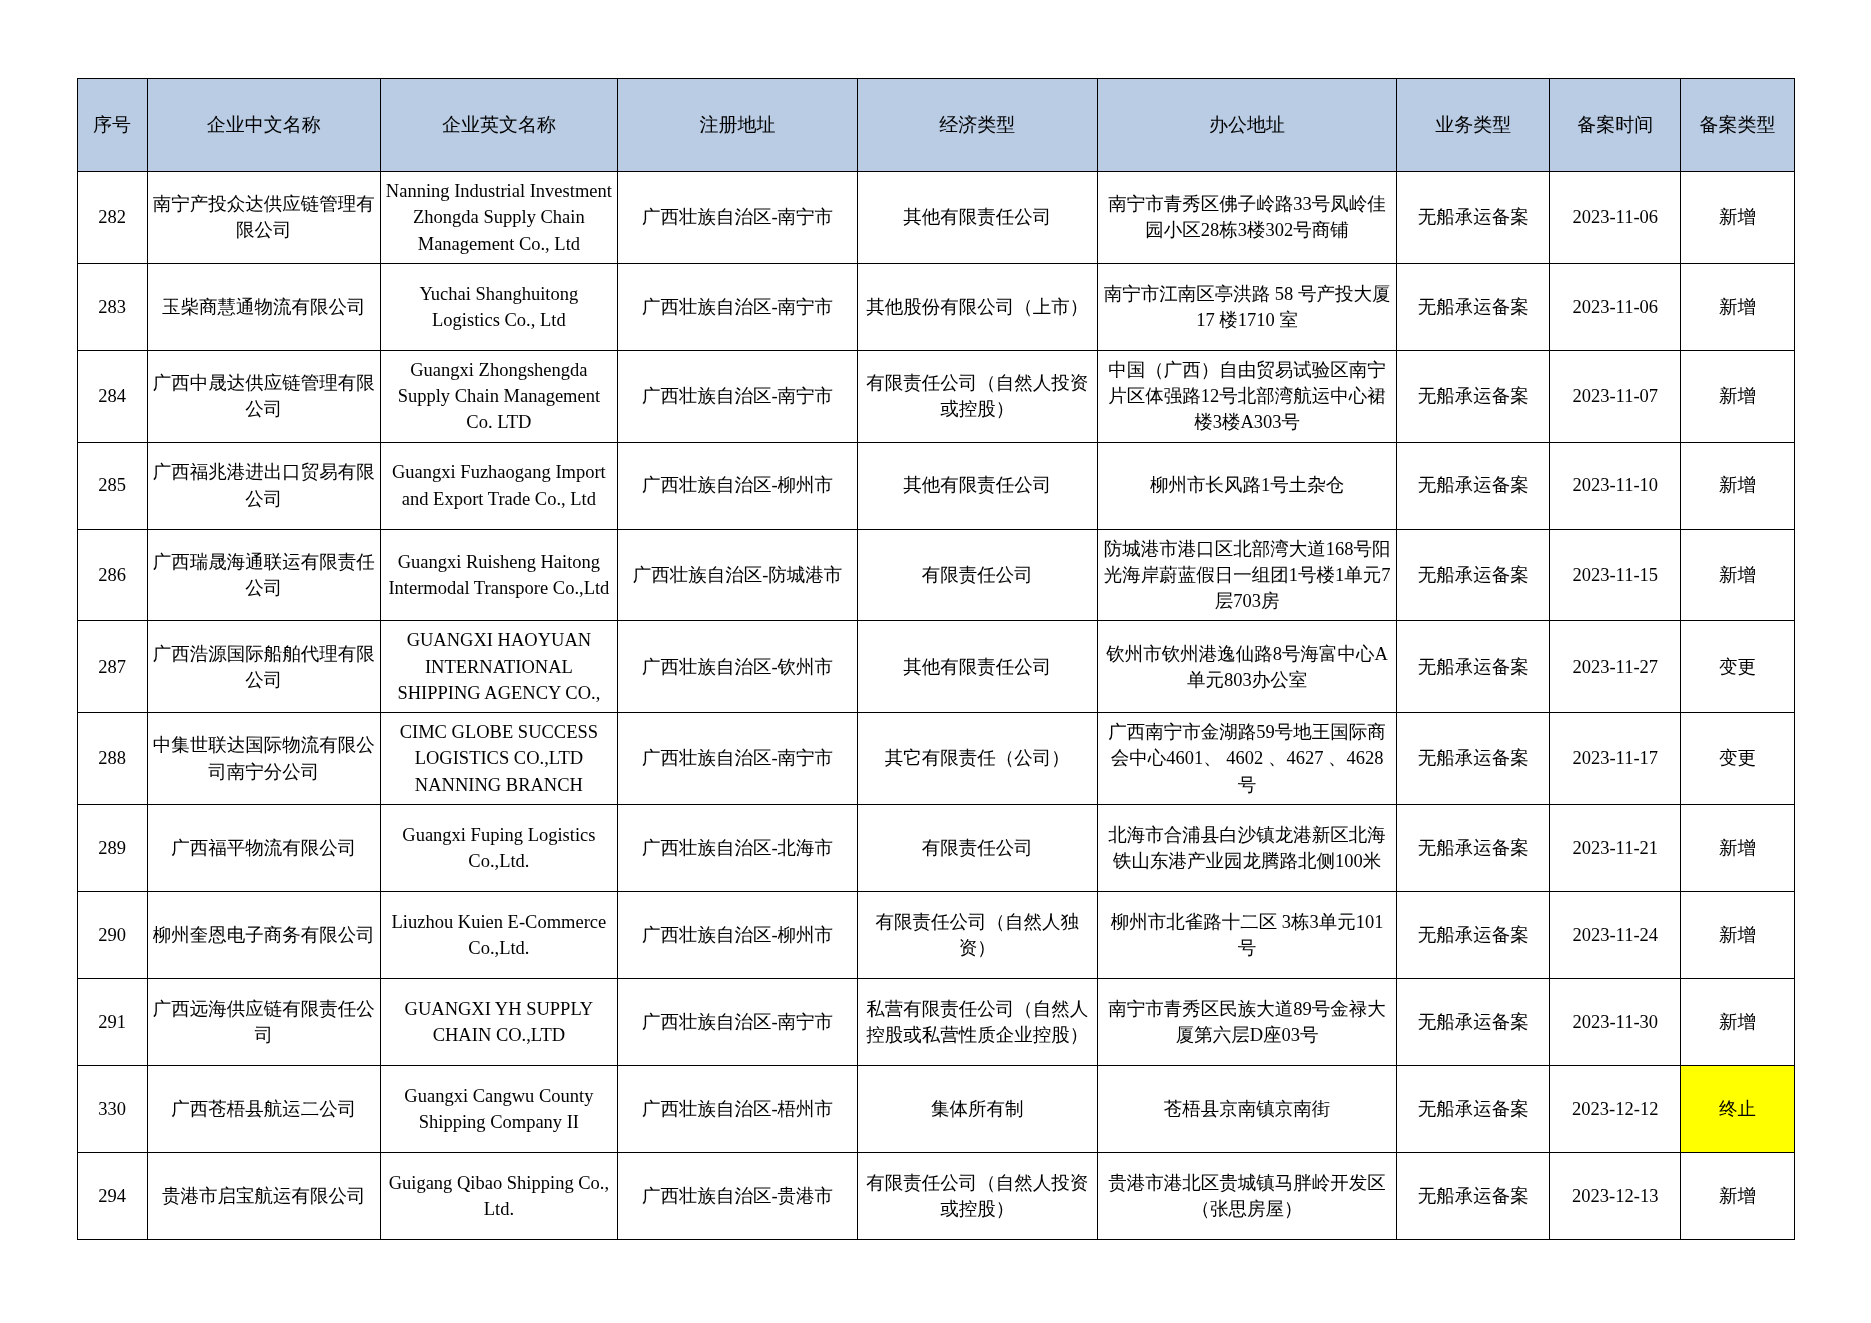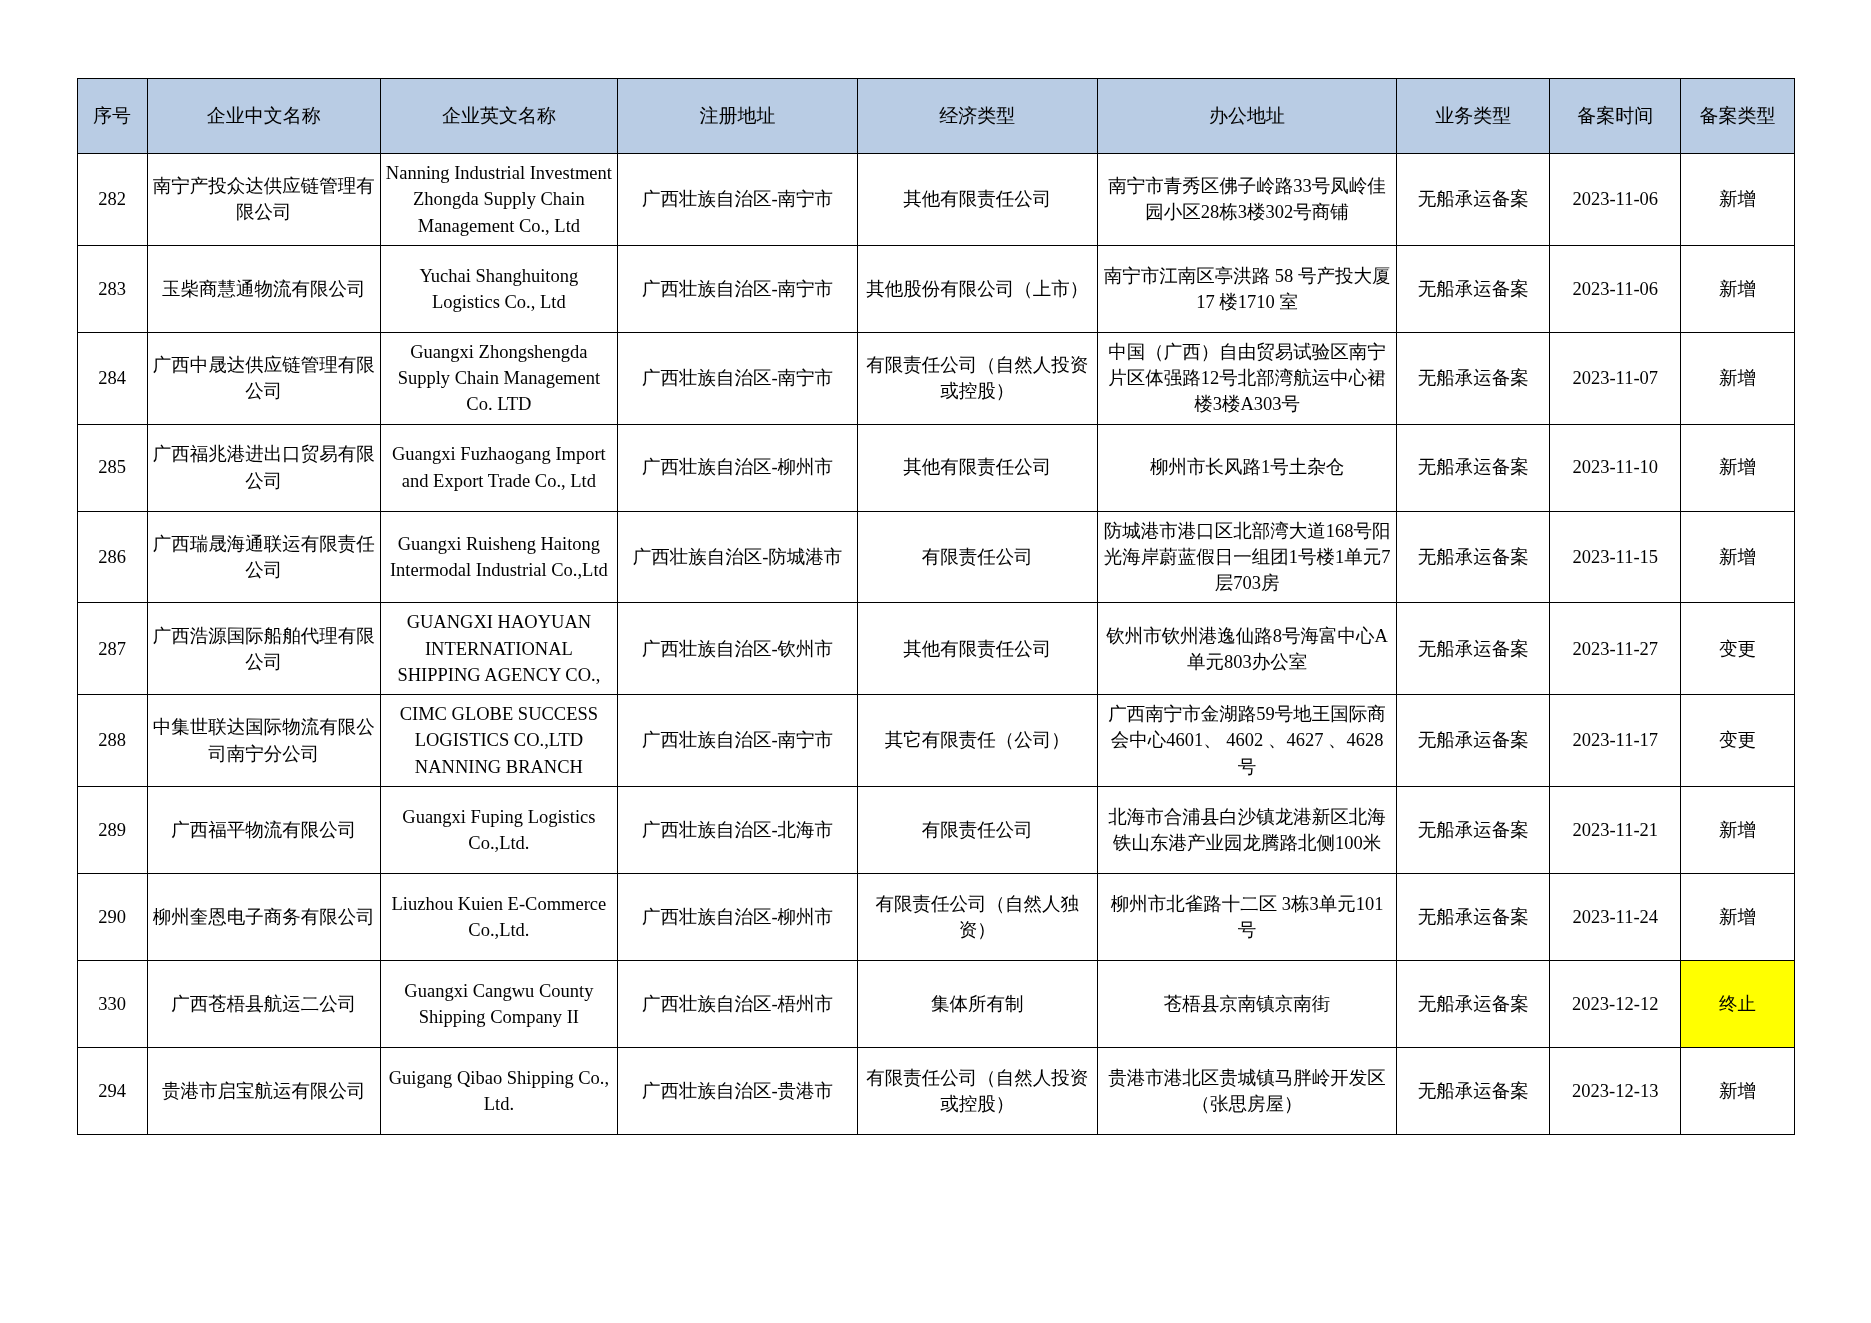--- a/index.html
+++ b/index.html
@@ -35,21 +35,21 @@
     font-size: 18.5px;
     line-height: 1.42;
     word-break: break-word;
     color: #000;
   }
   table.registry thead th {
     background: #b9cce4;
     font-weight: normal;
     font-size: 19px;
     height: 56px;
-    padding: 9px 3px;
+    padding: 18px 3px;
   }
   
   col.c-seq      { width: 62px; }
   col.c-cn       { width: 206px; }
   col.c-en       { width: 210px; }
   col.c-reg      { width: 212px; }
   col.c-econ     { width: 212px; }
   col.c-office   { width: 265px; }
   col.c-biz      { width: 135px; }
   col.c-date     { width: 116px; }
@@ -138,21 +138,21 @@
         <td>广西壮族自治区-柳州市</td>
         <td>其他有限责任公司</td>
         <td>柳州市长风路1号土杂仓</td>
         <td class="cell-biz">无船承运备案</td>
         <td class="cell-date">2023-11-10</td>
         <td>新增</td>
       </tr>
       <tr class="row-tall">
         <td class="cell-seq">286</td>
         <td>广西瑞晟海通联运有限责任公司</td>
-        <td class="cell-en">Guangxi Ruisheng Haitong Intermodal Industrial Co.,Ltd</td>
+        <td class="cell-en">Guangxi Ruisheng Haitong Intermodal Transpore Co.,Ltd</td>
         <td>广西壮族自治区-防城港市</td>
         <td>有限责任公司</td>
         <td>防城港市港口区北部湾大道168号阳光海岸蔚蓝假日一组团1号楼1单元7层703房</td>
         <td class="cell-biz">无船承运备案</td>
         <td class="cell-date">2023-11-15</td>
         <td>新增</td>
       </tr>
       <tr class="row-tall">
         <td class="cell-seq">287</td>
         <td>广西浩源国际船舶代理有限公司</td>
@@ -191,20 +191,31 @@
         <td>柳州奎恩电子商务有限公司</td>
         <td class="cell-en">Liuzhou Kuien E-Commerce Co.,Ltd.</td>
         <td>广西壮族自治区-柳州市</td>
         <td>有限责任公司（自然人独资）</td>
         <td>柳州市北雀路十二区 3栋3单元101号</td>
         <td class="cell-biz">无船承运备案</td>
         <td class="cell-date">2023-11-24</td>
         <td>新增</td>
       </tr>
       <tr class="row-tall">
+        <td class="cell-seq">291</td>
+        <td>广西远海供应链有限责任公司</td>
+        <td class="cell-en">GUANGXI YH SUPPLY CHAIN CO.,LTD</td>
+        <td>广西壮族自治区-南宁市</td>
+        <td>私营有限责任公司（自然人控股或私营性质企业控股）</td>
+        <td>南宁市青秀区民族大道89号金禄大厦第六层D座03号</td>
+        <td class="cell-biz">无船承运备案</td>
+        <td class="cell-date">2023-11-30</td>
+        <td>新增</td>
+      </tr>
+      <tr class="row-tall">
         <td class="cell-seq">330</td>
         <td>广西苍梧县航运二公司</td>
         <td class="cell-en">Guangxi Cangwu County Shipping Company II</td>
         <td>广西壮族自治区-梧州市</td>
         <td>集体所有制</td>
         <td>苍梧县京南镇京南街</td>
         <td class="cell-biz">无船承运备案</td>
         <td class="cell-date">2023-12-12</td>
         <td class="highlight">终止</td>
       </tr>

